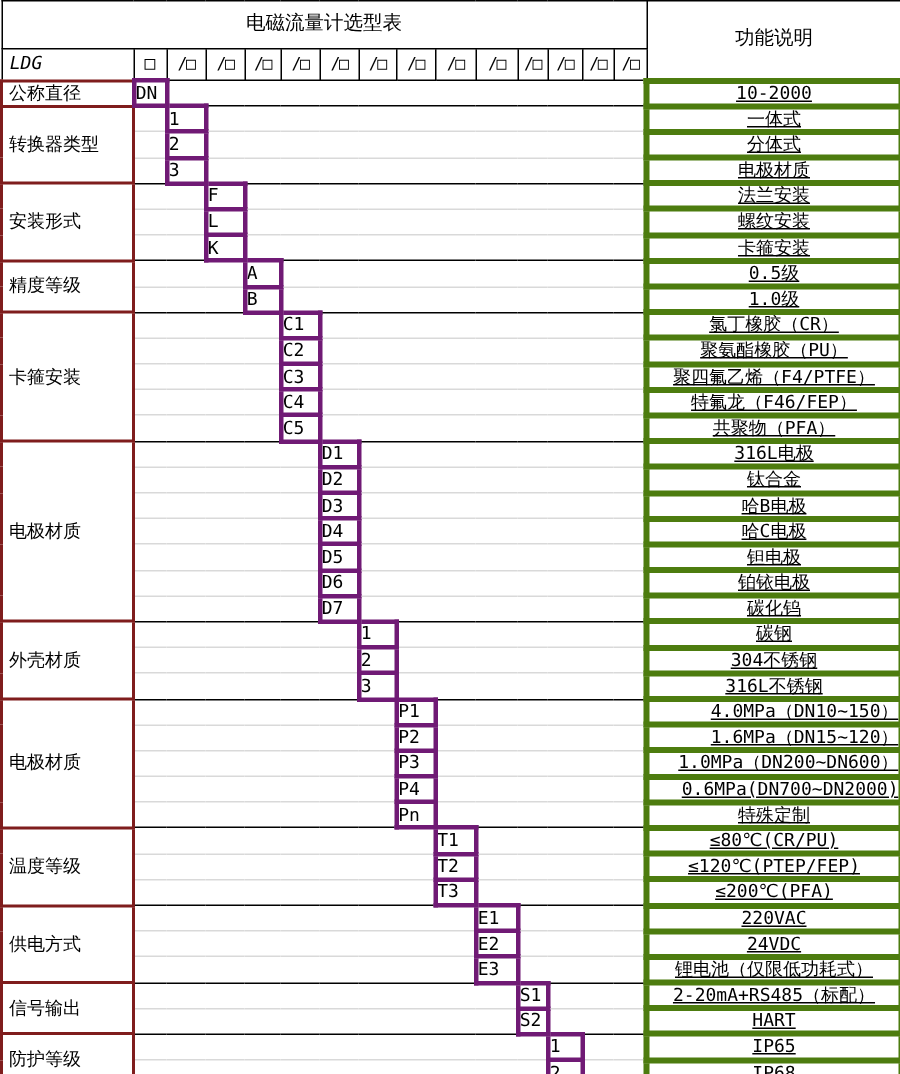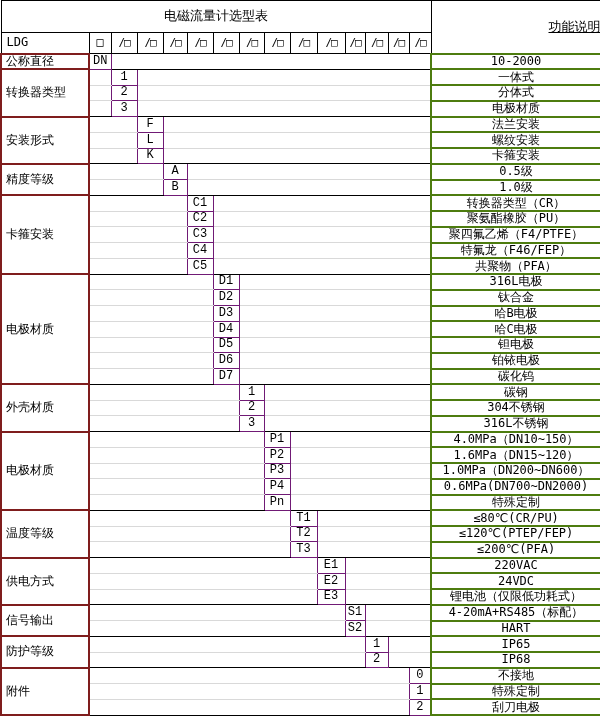--- a/index.html
+++ b/index.html
@@ -8,28 +8,28 @@
     width: 600px; height: 716px;
     border-collapse: collapse; table-layout: fixed;
     font-family: "DejaVu Sans Mono", "DejaVu Sans", "Liberation Sans", sans-serif;
     font-size: 12px; color: #000; background: #fff;
     border: 1px solid #000;
   }
   td { padding: 0; overflow: hidden; white-space: nowrap; line-height: 1.1; }
   tr.title-row { height: 32px; }
   tr.model-row { height: 21px; }
   td.title   { border: 1px solid #000; text-align: center; font-size: 13px; }
-  td.fnh     { border: 1px solid #000; text-align: right; font-size: 13px; text-decoration: underline; }
-  td.model   { border: 1px solid #000; padding-left: 5px; }
+  td.fnh     { border: 1px solid #000; text-align: center; font-size: 13px; }
+  td.model   { border: 1px solid #000; padding-left: 5px; font-style: italic; }
   td.box     { border: 1px solid #000; text-align: center; }
   td.slot    { border: 1px solid #000; text-align: center; font-size: 11px; letter-spacing: -1px; }
   td.label   { border: 2px solid #7f1d1d; padding-left: 4px; }
-  td.code    { border: 1px solid #701a75; text-align: center; font-family: Liberation Mono, monospace; }
-  td.fn      { border: 2px solid #4d7c0f; text-align: center; }
-  td.fn.left { text-align: center; padding-left: 0; }
+  td.code    { border: 3px solid #701a75; text-align: left; }
+  td.fn      { border: 4px solid #4d7c0f; text-align: center; text-decoration: underline; }
+  td.fn.left { text-align: right; padding-left: 0; }
   td.fill    { border-bottom: 1px solid #d9d9d9; }
   td.fill.gend { border-bottom: 1px solid #000; }
 </style>
 </head>
 <body>
 
 <div id="app">
   <table class="sel">
     <colgroup>
       <col style="width:88px">
@@ -126,21 +126,21 @@
           <td class="fill gend" colspan="3"></td>
           <td class="code">B</td>
           <td class="fill gend" colspan="10"></td>
           <td class="fn">1.0级</td>
         </tr>
         <tr>
           <td class="label" rowspan="5">卡箍安装</td>
           <td class="fill" colspan="4"></td>
           <td class="code">C1</td>
           <td class="fill" colspan="9"></td>
-          <td class="fn">转换器类型（CR）</td>
+          <td class="fn">氯丁橡胶（CR）</td>
         </tr>
         <tr>
           <td class="fill" colspan="4"></td>
           <td class="code">C2</td>
           <td class="fill" colspan="9"></td>
           <td class="fn">聚氨酯橡胶（PU）</td>
         </tr>
         <tr>
           <td class="fill" colspan="4"></td>
           <td class="code">C3</td>
@@ -288,21 +288,21 @@
           <td class="fill gend" colspan="9"></td>
           <td class="code">E3</td>
           <td class="fill gend" colspan="4"></td>
           <td class="fn">锂电池（仅限低功耗式）</td>
         </tr>
         <tr>
           <td class="label" rowspan="2">信号输出</td>
           <td class="fill" colspan="10"></td>
           <td class="code">S1</td>
           <td class="fill" colspan="3"></td>
-          <td class="fn">4-20mA+RS485（标配）</td>
+          <td class="fn">2-20mA+RS485（标配）</td>
         </tr>
         <tr>
           <td class="fill gend" colspan="10"></td>
           <td class="code">S2</td>
           <td class="fill gend" colspan="3"></td>
           <td class="fn">HART</td>
         </tr>
         <tr>
           <td class="label" rowspan="2">防护等级</td>
           <td class="fill" colspan="11"></td>

